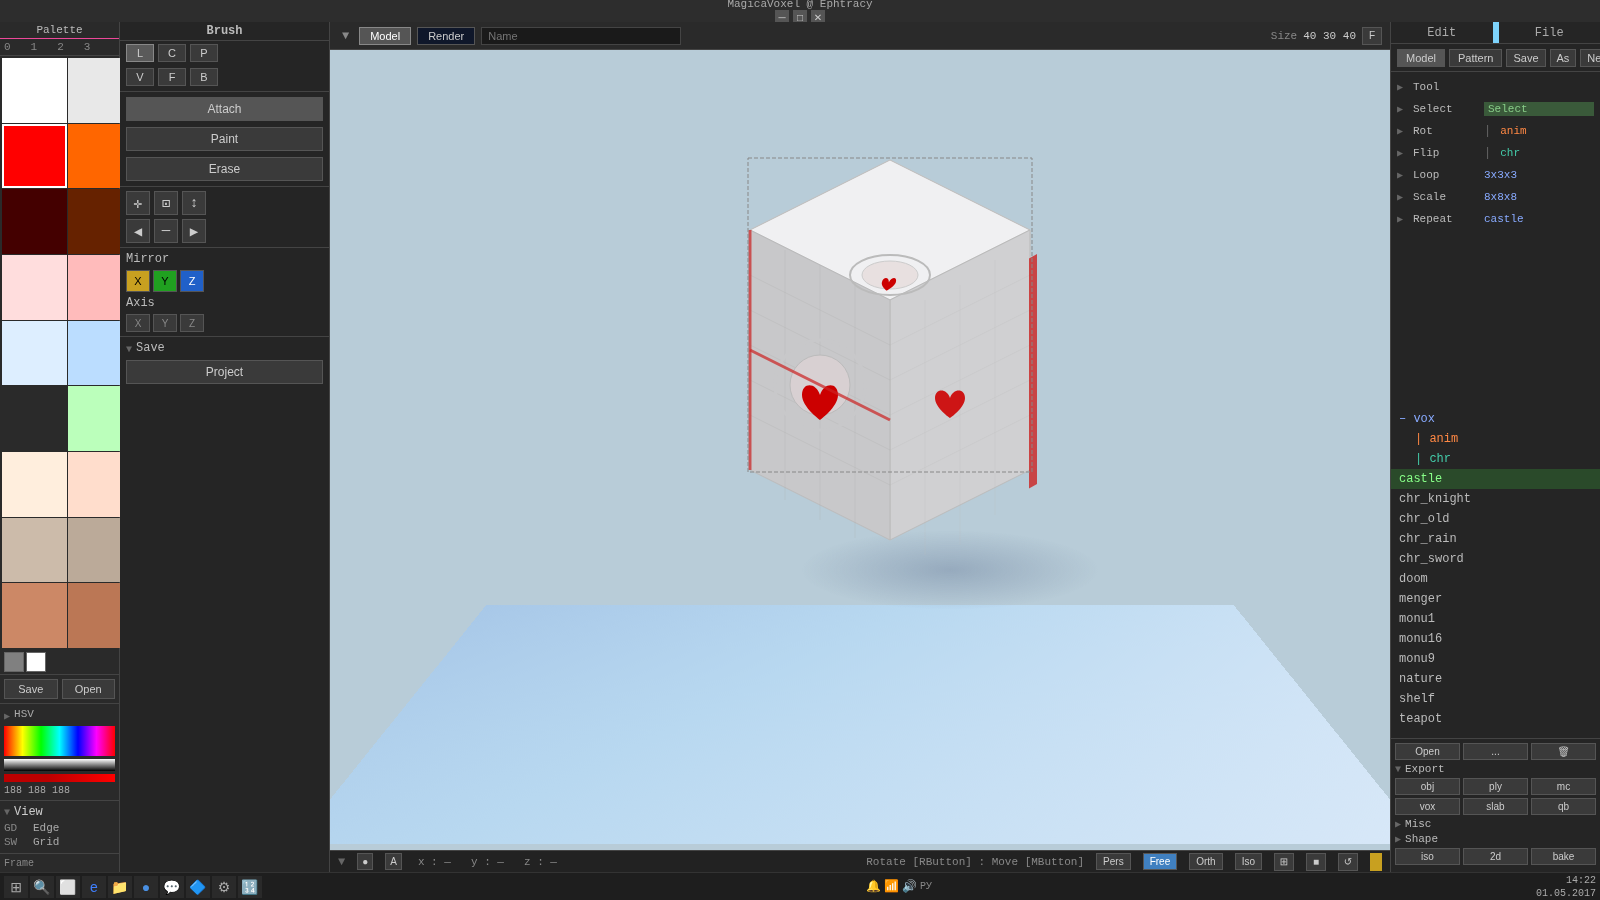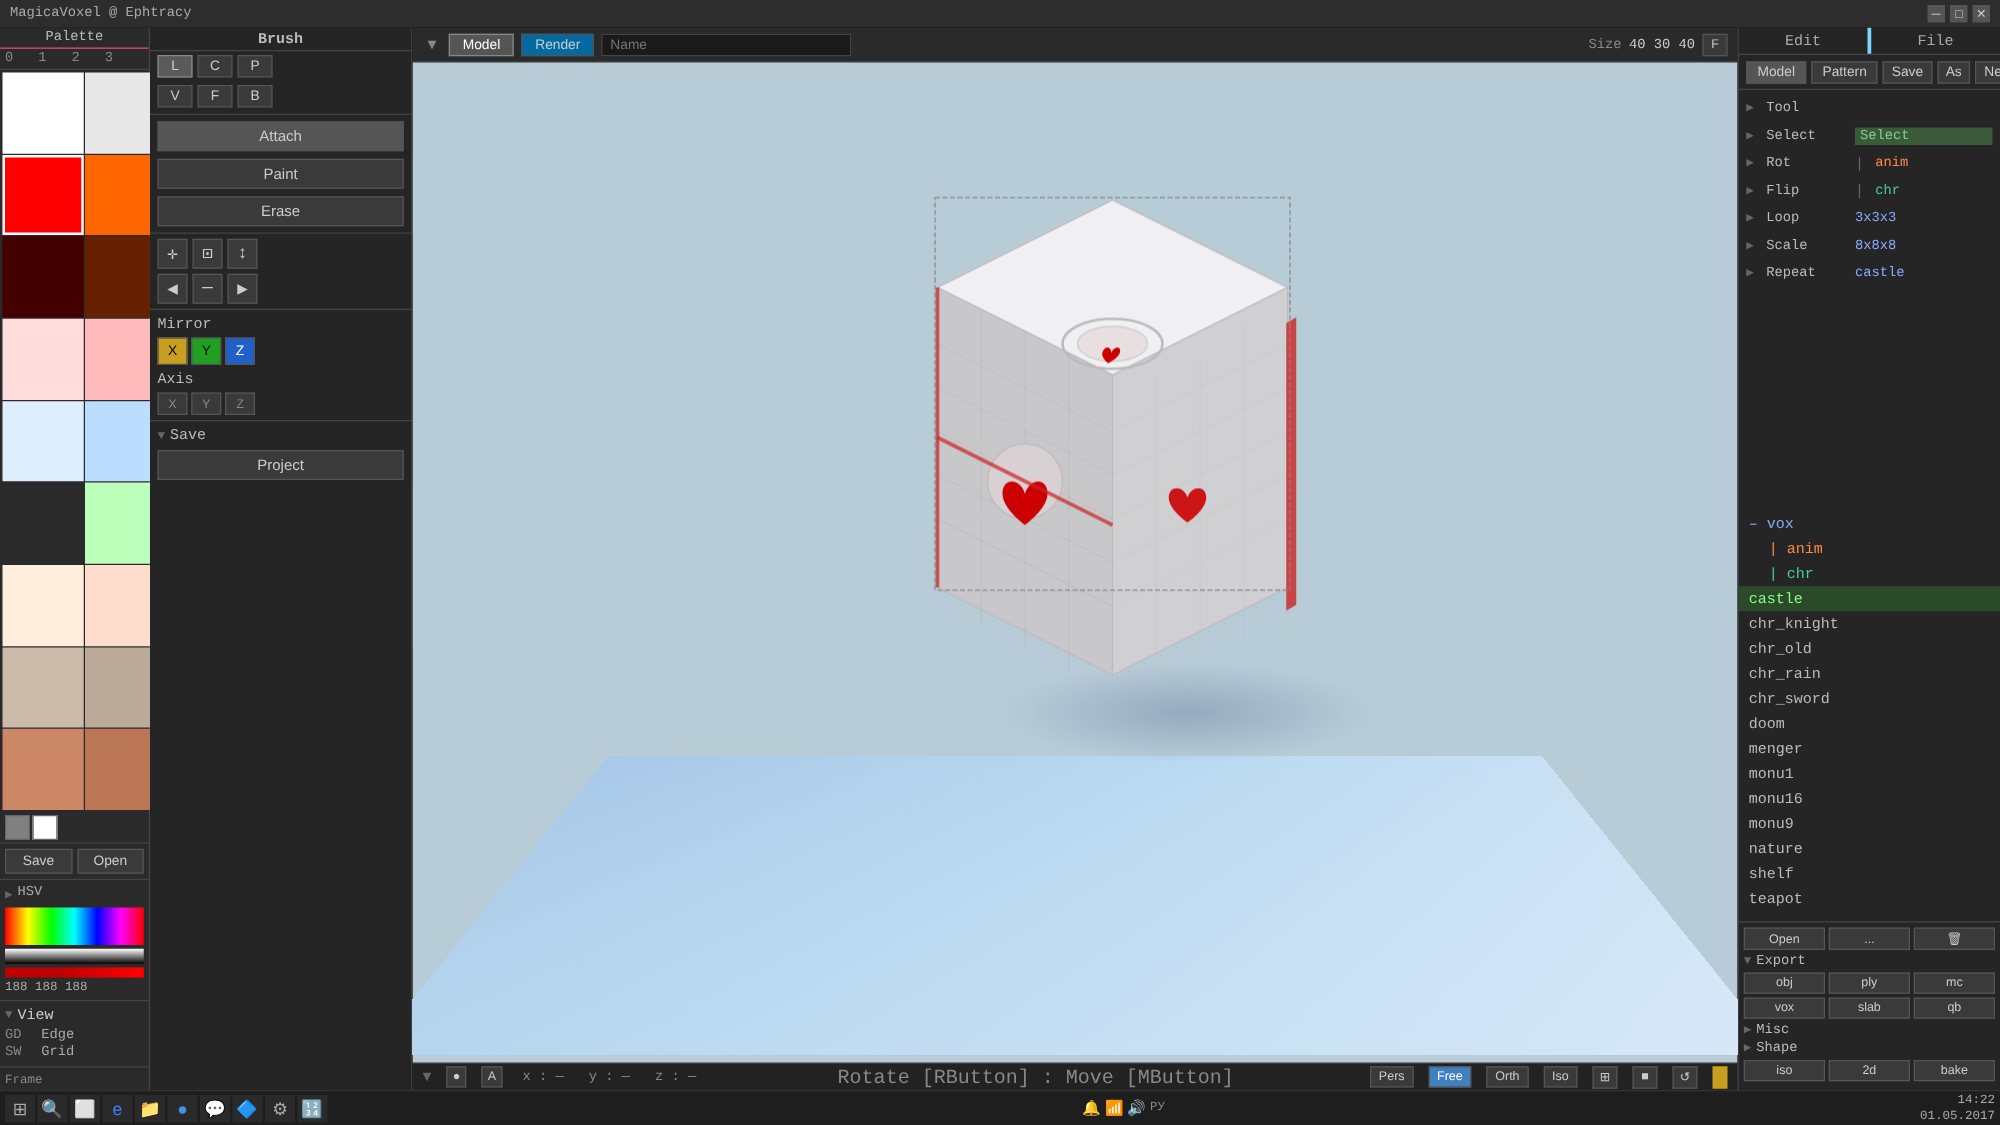--- a/index.html
+++ b/index.html
@@ -15,22 +15,23 @@
       flex-direction: column;
     }
 
     
     #titlebar {
       height: 22px;
       background: #2d2d2d;
       display: flex;
       align-items: center;
       padding: 0 8px;
-      justify-content: space-between;
+      justify-content: center;
       flex-shrink: 0;
+      flex-direction: column;
     }
     #titlebar-title { color: #aaa; font-size: 11px; }
     #titlebar-controls { display: flex; gap: 4px; }
     .tb-btn {
       width: 14px; height: 14px;
       background: #555;
       border: none;
       color: #ccc;
       font-size: 10px;
       cursor: pointer;
@@ -227,21 +228,21 @@
       background: #2a2a2a;
       border-bottom: 1px solid #444;
       display: flex;
       align-items: center;
       padding: 0 8px;
       gap: 6px;
       flex-shrink: 0;
     }
     .tab-btn {
       padding: 2px 10px;
-      background: #0369a1;
+      background: #0f172a;
       border: 1px solid #555;
       color: #ccc;
       font-size: 11px;
       cursor: pointer;
     }
     .tab-btn.active { background: #555; border-color: #888; color: #fff; }
     #size-label { margin-left: auto; color: #888; font-size: 11px; }
     #size-values { color: #ccc; font-size: 11px; }
     .f-btn {
       width: 20px; height: 18px;
@@ -306,21 +307,21 @@
       height: 22px;
       border-bottom: 1px solid #444;
     }
     .header-section {
       flex: 1;
       display: flex;
       align-items: center;
       justify-content: center;
       font-size: 12px;
       color: #aaa;
-      border-right: 3px solid #7dd3fc;
+      border-right: 6px solid #7dd3fc;
     }
     #right-toolbar {
       display: flex;
       align-items: center;
       padding: 3px 6px;
       gap: 4px;
       border-bottom: 1px solid #444;
       height: 28px;
     }
     .right-tab {
@@ -786,21 +787,21 @@
         </svg>
       </div>
 
       <div id="status-bar">
         <span style="color:#666;cursor:pointer">▼</span>
         <button style="background:#3a3a3a;border:1px solid #555;color:#ccc;font-size:10px;padding:2px 4px;cursor:pointer">●</button>
         <button style="background:#3a3a3a;border:1px solid #555;color:#ccc;font-size:10px;padding:2px 4px;cursor:pointer">A</button>
         <span class="coord-display">x : —</span>
         <span class="coord-display">y : —</span>
         <span class="coord-display">z : —</span>
-        <span style="flex:1;text-align:center;color:#888;font-size:16px">Rotate [RButton] : Move [MButton]</span>
+        <span style="flex:1;text-align:right;color:#888;font-size:11px">Rotate [RButton] : Move [MButton]</span>
         <button class="view-mode-btn">Pers</button>
         <button class="view-mode-btn active">Free</button>
         <button class="view-mode-btn">Orth</button>
         <button class="view-mode-btn">Iso</button>
         <button style="width:20px;height:18px;background:#3a3a3a;border:1px solid #555;color:#ccc;font-size:10px;cursor:pointer">⊞</button>
         <button style="width:20px;height:18px;background:#3a3a3a;border:1px solid #555;color:#ccc;font-size:10px;cursor:pointer">■</button>
         <button style="width:20px;height:18px;background:#3a3a3a;border:1px solid #555;color:#ccc;font-size:10px;cursor:pointer">↺</button>
         <div style="width:12px;height:18px;background:#c8a020"></div>
       </div>
     </div>

